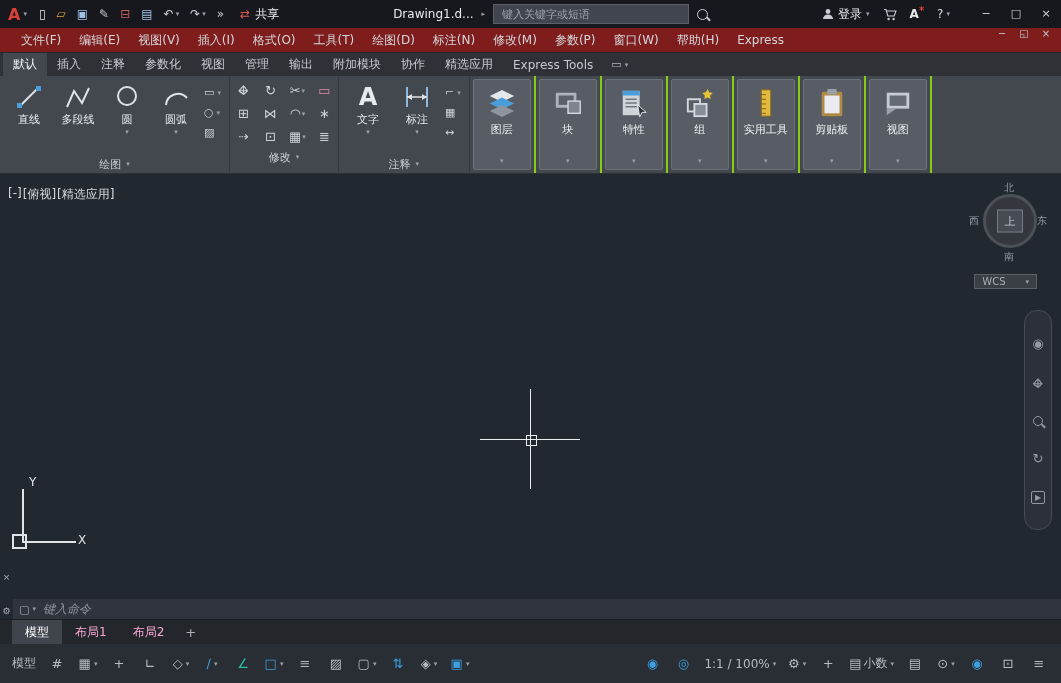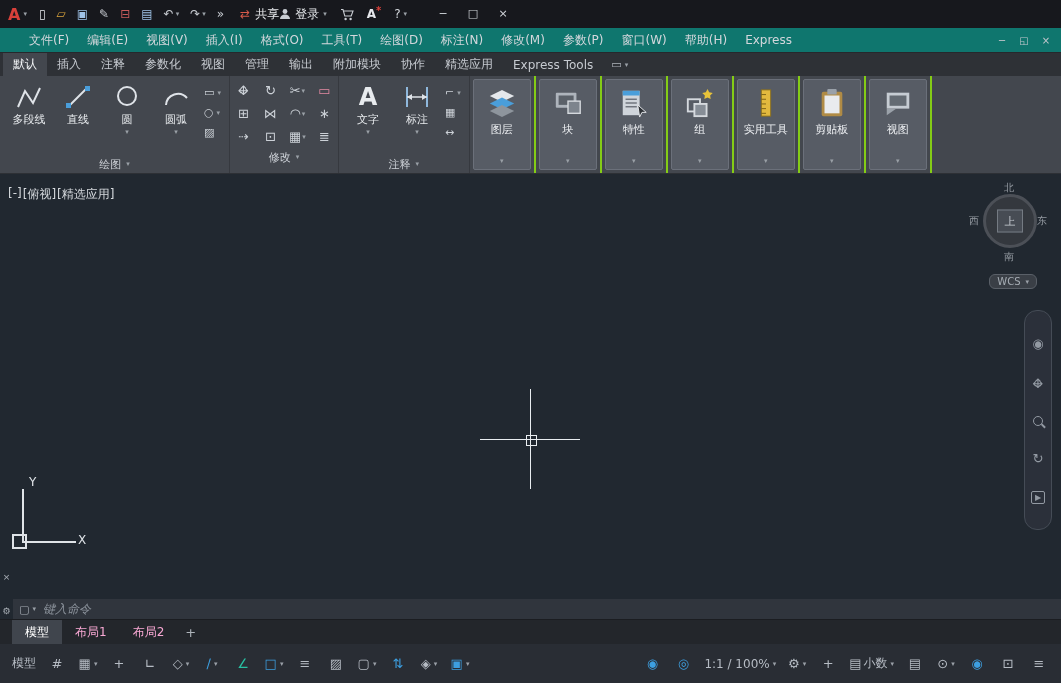--- a/index.html
+++ b/index.html
@@ -31,22 +31,22 @@
              transform:rotate(45deg);right:-4px;bottom:-1px}
   .tb-right{display:flex;align-items:center;gap:13px}
   .login{display:flex;align-items:center;gap:4px;color:#e4e7ea}
   .astore{position:relative;color:#e6e8ec;font-weight:bold}
   .astore .star{color:#d8403a;font-size:10px;position:relative;top:-4px}
   .help{display:flex;align-items:center;gap:3px;color:#d4d8dd}
   .winctl{display:flex;margin-left:8px}
   .winctl span{width:30px;height:28px;line-height:28px;text-align:center;font-size:11px;color:#d2d6db}
 
   
-  .menubar{height:24px;flex:0 0 24px;background:#0f766e;display:flex;align-items:center;
-           color:#d3d7dc;padding-left:20px;border-bottom:1px solid #26282c}
+  .menubar{height:24px;flex:0 0 24px;background:#7f1d1d;display:flex;align-items:flex-start;
+           color:#d3d7dc;padding-left:12px;border-bottom:1px solid #26282c}
   .menu-item{padding:0 9px;line-height:24px;white-space:nowrap}
   .menubar-right{margin-left:auto;display:flex;padding-right:4px;color:#c3c7cd}
   .menubar-right span{width:22px;text-align:center;font-size:10px}
 
   
   .rtabs{height:23px;flex:0 0 23px;background:#2e3136;display:flex;align-items:stretch;
          padding-left:3px;color:#c6cad0}
   .rtab{display:flex;align-items:center;padding:0 10px;white-space:nowrap}
   .rtab.active{background:#43474e;color:#f4f6f8}
   .ribbon-min{display:flex;align-items:center;gap:3px;margin-left:8px;color:#aeb3ba}
@@ -85,22 +85,22 @@
   .vc-circle{position:absolute;left:10px;top:14px;width:48px;height:48px;border-radius:50%;
              background:#34383e;border:3px solid #4c5057}
   .vc-square{position:absolute;left:50%;top:50%;transform:translate(-50%,-50%);
              width:24px;height:21px;background:#474c54;border:1px solid #757b83;
              display:flex;align-items:center;justify-content:center;color:#c6cbd1;font-size:11px}
   .vc-n{position:absolute;top:1px;left:50%;transform:translateX(-50%)}
   .vc-s{position:absolute;top:70px;left:50%;transform:translateX(-50%)}
   .vc-w{position:absolute;left:-4px;top:34px}
   .vc-e{position:absolute;right:-2px;top:34px}
   .wcs{position:absolute;right:24px;top:100px;background:#3a3f46;border:1px solid #5a6068;
-       border-radius:6px;color:#a6adb4;font-size:10px;padding:1px 7px;
-       display:flex;gap:5px;align-items:center}
+       border-radius:0;color:#a6adb4;font-size:10px;padding:1px 7px;
+       display:flex;gap:20px;align-items:center}
   .navbar{position:absolute;right:9px;top:136px;width:26px;height:218px;background:#2b303a;
           border:1px solid #454c56;border-radius:13px;display:flex;flex-direction:column;
           align-items:center;justify-content:space-evenly;color:#939aa3;font-size:13px}
   .nav-play{font-size:8px;border:1px solid #939aa3;border-radius:2px;padding:1px 3px}
   .mag2{width:8px;height:8px;border:1.5px solid #939aa3;border-radius:50%;position:relative;display:inline-block}
   .mag2::after{content:"";position:absolute;width:5px;height:1.5px;background:#939aa3;
                transform:rotate(45deg);right:-4px;bottom:-1px}
   .ch-h{position:absolute;left:480px;top:265px;width:100px;height:1px;background:#e9edf0}
   .ch-v{position:absolute;left:530px;top:215px;width:1px;height:100px;background:#e9edf0}
   .ch-box{position:absolute;left:526px;top:261px;width:9px;height:9px;border:1px solid #e9edf0}
@@ -165,20 +165,28 @@
       </span>
       <span class="grp">
         <span class="qicon c-gray">↷</span>
         <span class="tc">▾</span>
       </span>
       <span class="qicon c-gray">»</span>
     </div>
     <div class="share-btn">
       <span class="share-ic">⇄</span>
       <span>共享</span>
+    </div>
+    <div class="tb-center">
+      <span class="doc-title">Drawing1.d...</span>
+      <span class="tc">▸</span>
+      <div class="searchbox">
+        <input placeholder="键入关键字或短语" style="">
+      </div>
+      <span class="mag"></span>
     </div>
     <div class="tb-right">
       <div class="login">
         <svg width="12" height="12" viewBox="0 0 12 12">
             <circle cx="6" cy="3.5" r="2.4" fill="#c9cdd3"></circle>
             <path d="M1 11a5 4.5 0 0 1 10 0Z" fill="#c9cdd3"></path>
           </svg>
         <span>登录</span>
         <span class="tc">▾</span>
       </div>
@@ -240,31 +248,31 @@
       <span class="tc">▾</span>
     </span>
   </div>
 
   <div class="rbody">
 
     <div class="rpanel">
       <div class="rtools">
         <div class="big-tool">
           <svg viewBox="0 0 28 28">
-              <path d="M3 24L10 8l8 12 7-15" fill="none" stroke="#dfe3e8" stroke-width="2"></path>
-            </svg>
-          <span>多段线</span>
-        </div>
-        <div class="big-tool">
-          <svg viewBox="0 0 28 28">
               <line x1="5" y1="23" x2="23" y2="5" stroke="#dfe3e8" stroke-width="2"></line>
               <rect x="2" y="20" width="5" height="5" fill="#4a9eda"></rect>
               <rect x="21" y="3" width="5" height="5" fill="#4a9eda"></rect>
             </svg>
           <span>直线</span>
+        </div>
+        <div class="big-tool">
+          <svg viewBox="0 0 28 28">
+              <path d="M3 24L10 8l8 12 7-15" fill="none" stroke="#dfe3e8" stroke-width="2"></path>
+            </svg>
+          <span>多段线</span>
         </div>
         <div class="big-tool">
           <svg viewBox="0 0 28 28">
               <circle cx="14" cy="13" r="9" fill="none" stroke="#dfe3e8" stroke-width="2"></circle>
             </svg>
           <span>圆</span>
           <span class="tc">▾</span>
         </div>
         <div class="big-tool">
           <svg viewBox="0 0 28 28">

